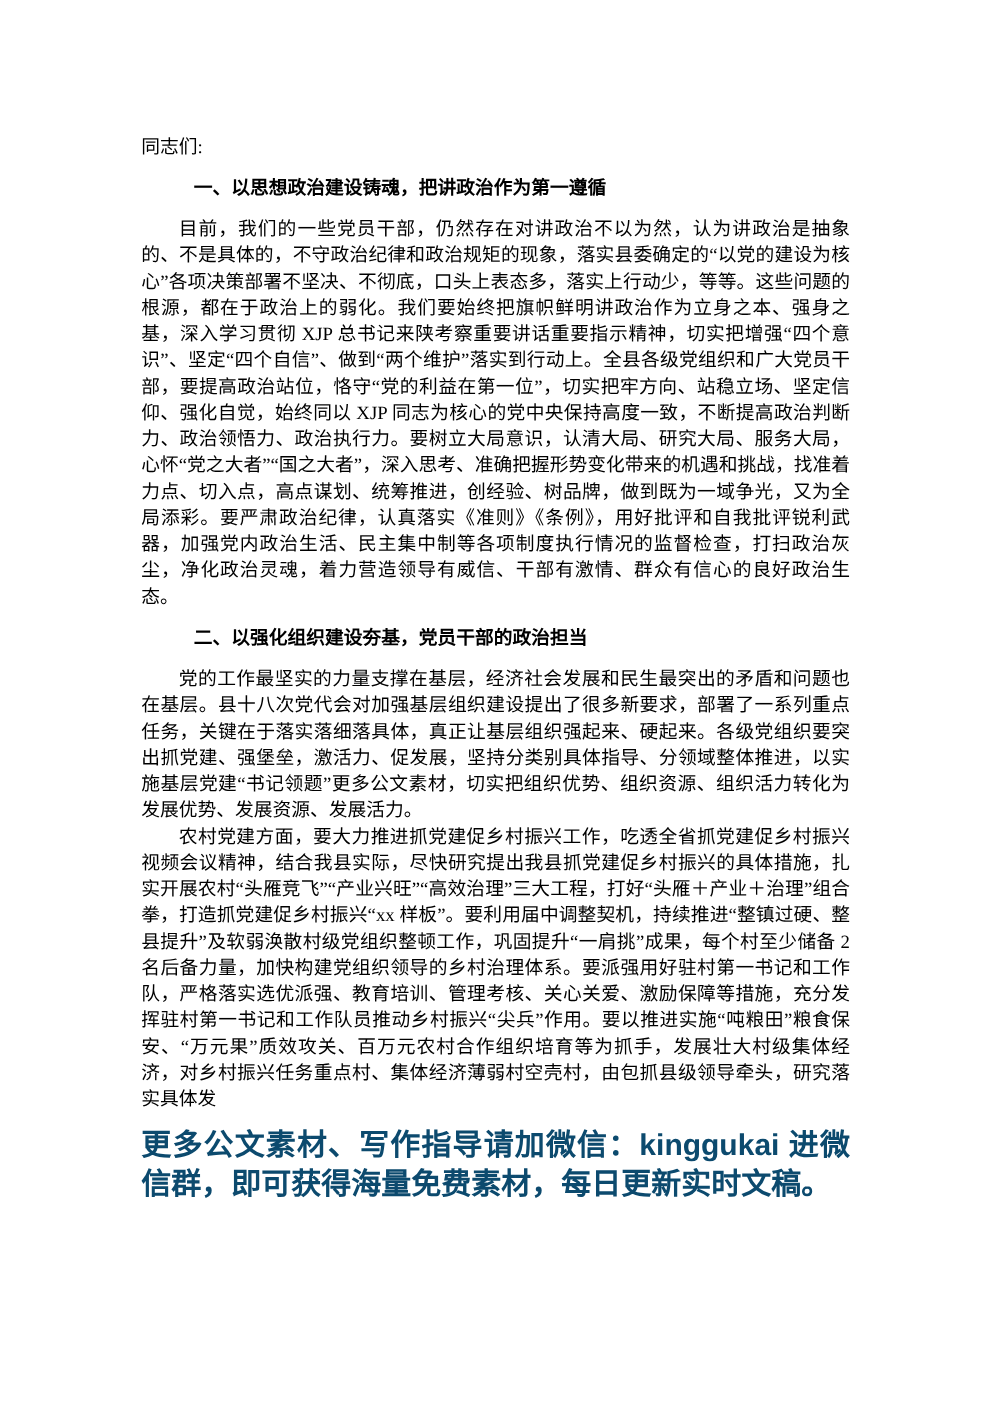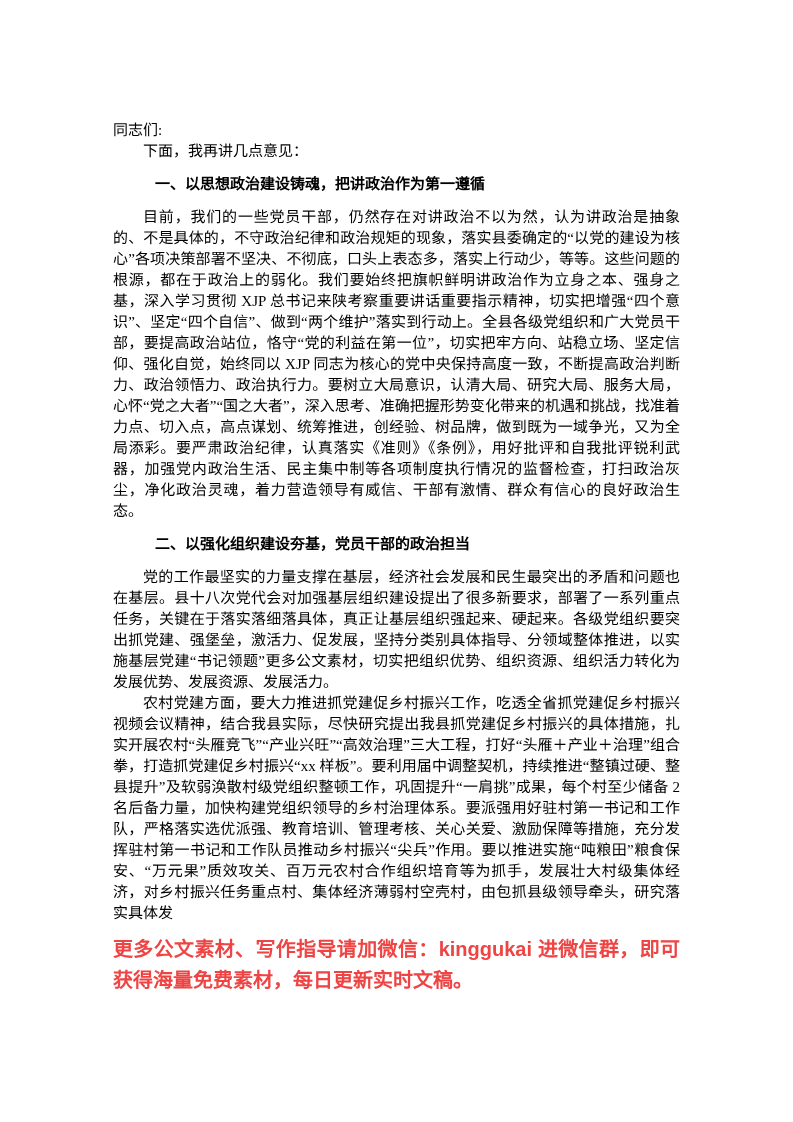--- a/index.html
+++ b/index.html
@@ -12,21 +12,21 @@
     width: 793px;
     height: 1122px;
     background: #ffffff;
     overflow: hidden;
     font-family: "Liberation Serif", "DejaVu Serif", serif;
     color: #000000;
   }
   .content {
     position: absolute;
     left: 113px;
-    top: 120px;
+    top: 108px;
     width: 567px;
   }
   .body-text {
     margin: 0;
     font-size: 15px;
     line-height: 21px;
     text-align: justify;
     font-family: "Liberation Serif", "DejaVu Serif", serif;
     color: #000000;
   }
@@ -43,38 +43,37 @@
     font-weight: bold;
     text-indent: 2em;
     text-align: justify;
     font-family: "Liberation Serif", "DejaVu Serif", serif;
   }
   .lead-bold {
     font-weight: normal;
   }
   .promo-note {
     margin: 10px 0 0 0;
-    font-size: 20px;
+    font-size: 24px;
     line-height: 31px;
     font-weight: bold;
     text-align: justify;
     font-family: "Liberation Sans", "DejaVu Sans", sans-serif;
-    color: #ef4444;
+    color: #0c4a6e;
   }
 </style>
 </head>
 <body>
 
 <div class="page">
   <div class="content">
 
     <p class="body-text salutation">同志们:</p>
 
 
-    <p class="body-text indent">下面，我再讲几点意见：</p>
 
     <h3 class="doc-heading">一、以思想政治建设铸魂，把讲政治作为第一遵循</h3>
 
     <p class="body-text indent">目前，我们的一些党员干部，仍然存在对讲政治不以为然，认为讲政治是抽象的、不是具体的，不守政治纪律和政治规矩的现象，落实县委确定的“以党的建设为核心”各项决策部署不坚决、不彻底，口头上表态多，落实上行动少，等等。这些问题的根源，都在于政治上的弱化。我们要始终把旗帜鲜明讲政治作为立身之本、强身之基，深入学习贯彻 XJP 总书记来陕考察重要讲话重要指示精神，切实把增强“四个意识”、坚定“四个自信”、做到“两个维护”落实到行动上。全县各级党组织和广大党员干部，要提高政治站位，恪守“党的利益在第一位”，切实把牢方向、站稳立场、坚定信仰、强化自觉，始终同以 XJP 同志为核心的党中央保持高度一致，不断提高政治判断力、政治领悟力、政治执行力。要树立大局意识，认清大局、研究大局、服务大局，心怀“党之大者”“国之大者”，深入思考、准确把握形势变化带来的机遇和挑战，找准着力点、切入点，高点谋划、统筹推进，创经验、树品牌，做到既为一域争光，又为全局添彩。要严肃政治纪律，认真落实《准则》《条例》，用好批评和自我批评锐利武器，加强党内政治生活、民主集中制等各项制度执行情况的监督检查，打扫政治灰尘，净化政治灵魂，着力营造领导有威信、干部有激情、群众有信心的良好政治生态。</p>
 
     <h3 class="doc-heading">二、以强化组织建设夯基，党员干部的政治担当</h3>
 
     <p class="body-text indent">党的工作最坚实的力量支撑在基层，经济社会发展和民生最突出的矛盾和问题也在基层。县十八次党代会对加强基层组织建设提出了很多新要求，部署了一系列重点任务，关键在于落实落细落具体，真正让基层组织强起来、硬起来。各级党组织要突出抓党建、强堡垒，激活力、促发展，坚持分类别具体指导、分领域整体推进，以实施基层党建“书记领题”更多公文素材，切实把组织优势、组织资源、组织活力转化为发展优势、发展资源、发展活力。</p>
 
     <p class="body-text indent"><span class="lead-bold">农村党建方面，</span><span>要大力推进抓党建促乡村振兴工作，吃透全省抓党建促乡村振兴视频会议精神，结合我县实际，尽快研究提出我县抓党建促乡村振兴的具体措施，扎实开展农村“头雁竞飞”“产业兴旺”“高效治理”三大工程，打好“头雁＋产业＋治理”组合拳，打造抓党建促乡村振兴“xx 样板”。要利用届中调整契机，持续推进“整镇过硬、整县提升”及软弱涣散村级党组织整顿工作，巩固提升“一肩挑”成果，每个村至少储备 2 名后备力量，加快构建党组织领导的乡村治理体系。要派强用好驻村第一书记和工作队，严格落实选优派强、教育培训、管理考核、关心关爱、激励保障等措施，充分发挥驻村第一书记和工作队员推动乡村振兴“尖兵”作用。要以推进实施“吨粮田”粮食保安、“万元果”质效攻关、百万元农村合作组织培育等为抓手，发展壮大村级集体经济，对乡村振兴任务重点村、集体经济薄弱村空壳村，由包抓县级领导牵头，研究落实具体发</span></p>

